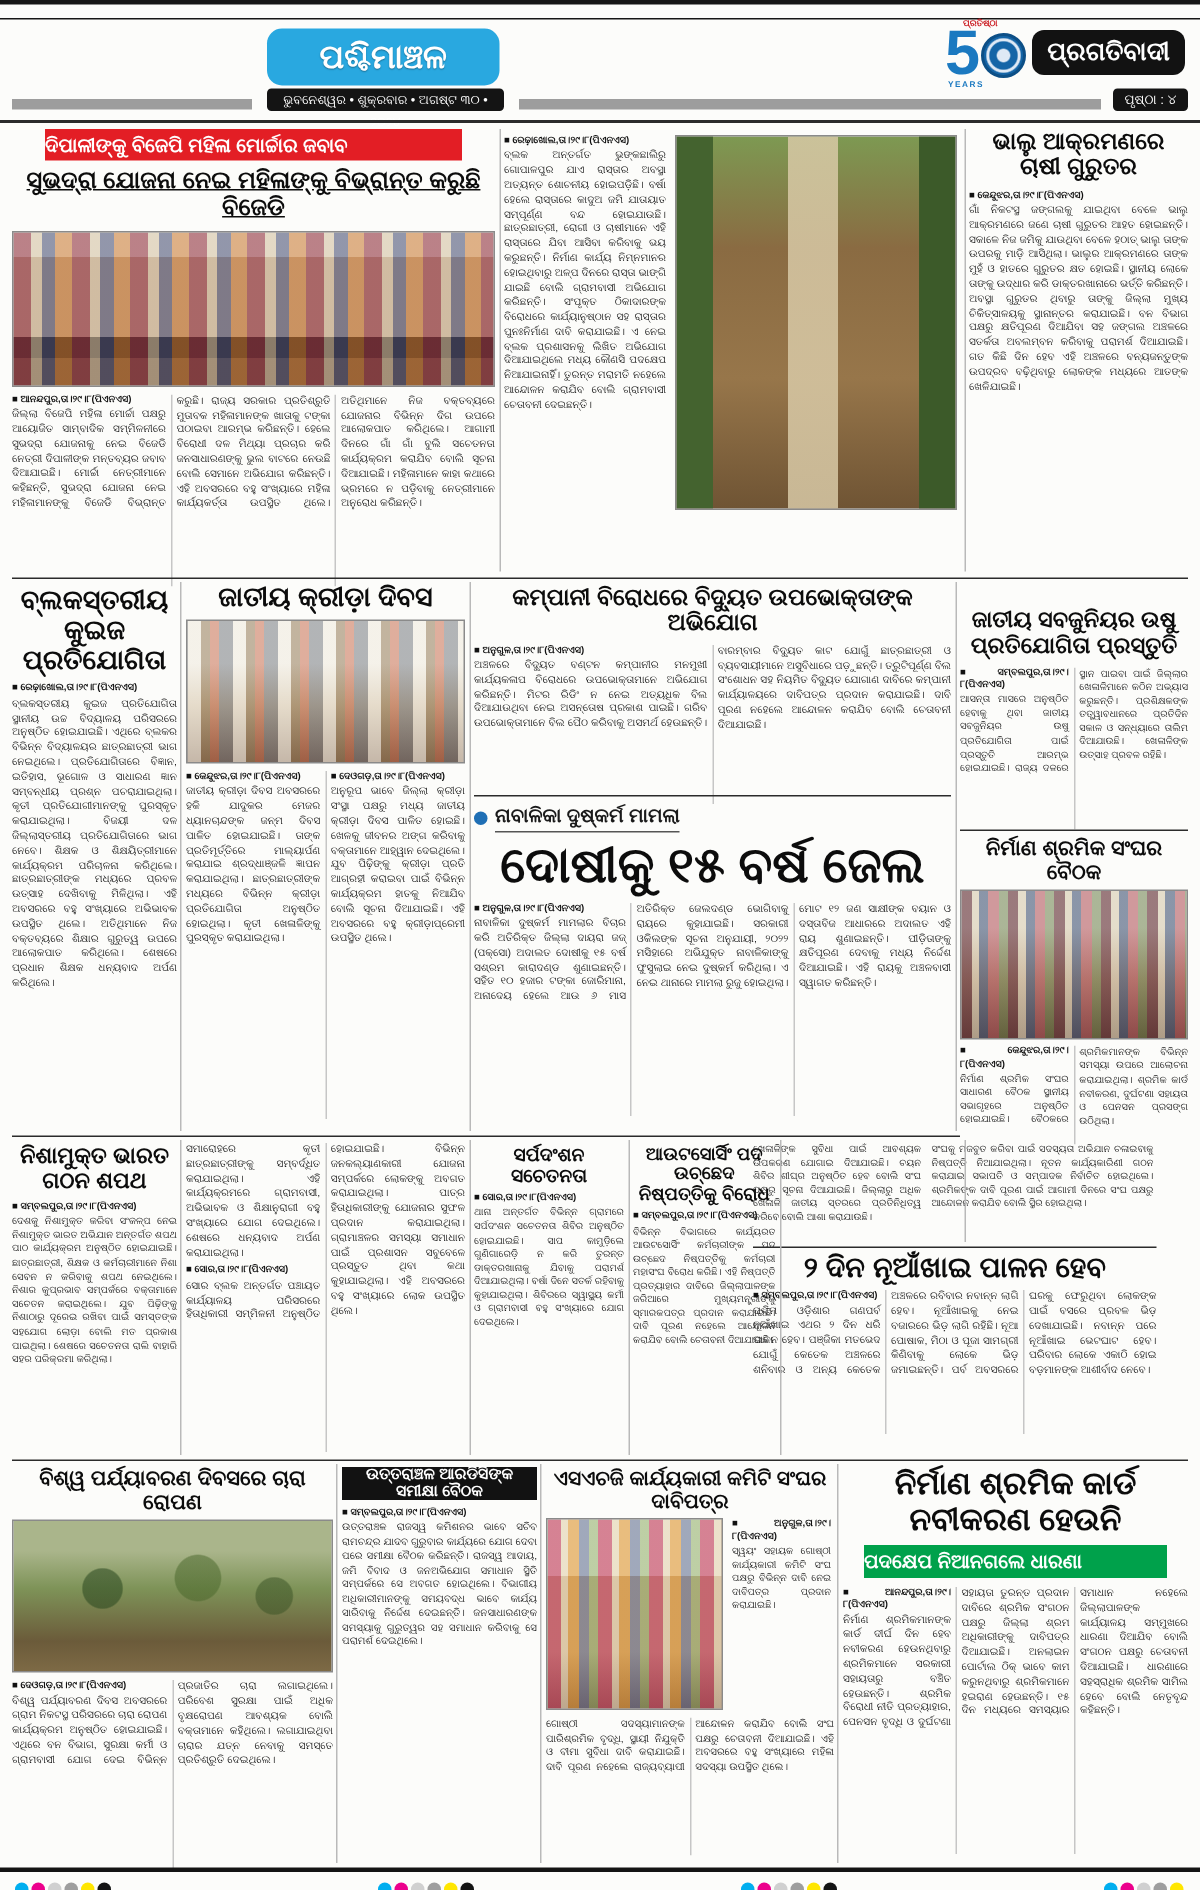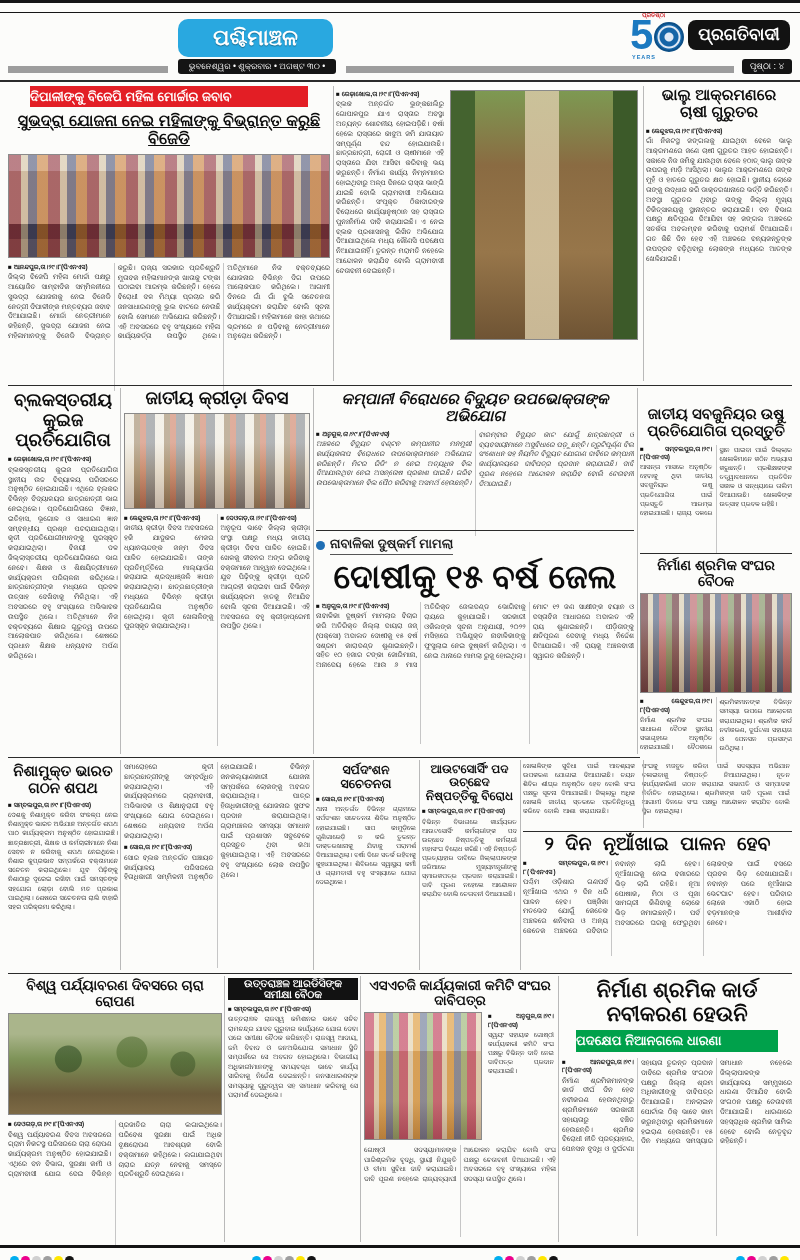--- a/index.html
+++ b/index.html
@@ -126,21 +126,21 @@
     <div class="hl" style="font-size:18px;">ଜାତୀୟ କ୍ରୀଡ଼ା ଦିବସ</div>
     <div class="ph ph-sports" style="margin-top:5px;width:186px;height:96px;"></div>
     <div class="body-text cols2" style="margin-top:5px;height:232px;">
       <span class="byline">■ କେନ୍ଦୁଝର,ତା।୨୯।୮(ପିଏନଏସ)</span>
       <span>ଜାତୀୟ କ୍ରୀଡ଼ା ଦିବସ ଅବସରରେ ହକି ଯାଦୁକର ମେଜର ଧ୍ୟାନଚାନ୍ଦଙ୍କ ଜନ୍ମ ଦିବସ ପାଳିତ ହୋଇଯାଇଛି। ତାଙ୍କ ପ୍ରତିମୂର୍ତ୍ତିରେ ମାଲ୍ୟାର୍ପଣ କରାଯାଇ ଶ୍ରଦ୍ଧାଞ୍ଜଳି ଜ୍ଞାପନ କରାଯାଇଥିଲା। ଛାତ୍ରଛାତ୍ରୀଙ୍କ ମଧ୍ୟରେ ବିଭିନ୍ନ କ୍ରୀଡ଼ା ପ୍ରତିଯୋଗିତା ଅନୁଷ୍ଠିତ ହୋଇଥିଲା। କୃତୀ ଖେଳାଳିଙ୍କୁ ପୁରସ୍କୃତ କରାଯାଇଥିଲା।</span>
       <span class="byline" style="margin-top:3px;">■ ଦେଓଗଡ଼,ତା।୨୯।୮(ପିଏନଏସ)</span>
       <span>ଅନୁରୂପ ଭାବେ ଜିଲ୍ଲା କ୍ରୀଡ଼ା ସଂସ୍ଥା ପକ୍ଷରୁ ମଧ୍ୟ ଜାତୀୟ କ୍ରୀଡ଼ା ଦିବସ ପାଳିତ ହୋଇଛି। ଖେଳକୁ ଜୀବନର ଅଙ୍ଗ କରିବାକୁ ବକ୍ତାମାନେ ଆହ୍ୱାନ ଦେଇଥିଲେ। ଯୁବ ପିଢ଼ିଙ୍କୁ କ୍ରୀଡ଼ା ପ୍ରତି ଆଗ୍ରହୀ କରାଇବା ପାଇଁ ବିଭିନ୍ନ କାର୍ଯ୍ୟକ୍ରମ ହାତକୁ ନିଆଯିବ ବୋଲି ସୂଚନା ଦିଆଯାଇଛି। ଏହି ଅବସରରେ ବହୁ କ୍ରୀଡ଼ାପ୍ରେମୀ ଉପସ୍ଥିତ ଥିଲେ।</span>
     </div>
   </section>
 
-  <section class="abs" style="left:316px;top:390px;width:318px;height:138px;font-style:italic;">
+  <section class="abs" style="left:316px;top:390px;width:318px;height:138px;">
     <div class="hl" style="font-size:15.5px;">କମ୍ପାନୀ ବିରୋଧରେ ବିଦ୍ୟୁତ ଉପଭୋକ୍ତାଙ୍କ ଅଭିଯୋଗ</div>
     <div class="body-text cols2" style="margin-top:5px;height:106px;">
       <span class="byline">■ ଅନୁଗୁଳ,ତା।୨୯।୮(ପିଏନଏସ)</span>
       <span>ଅଞ୍ଚଳରେ ବିଦ୍ୟୁତ ବଣ୍ଟନ କମ୍ପାନୀର ମନମୁଖୀ କାର୍ଯ୍ୟକଳାପ ବିରୋଧରେ ଉପଭୋକ୍ତାମାନେ ଅଭିଯୋଗ କରିଛନ୍ତି। ମିଟର ରିଡିଂ ନ ନେଇ ଅତ୍ୟଧିକ ବିଲ ଦିଆଯାଉଥିବା ନେଇ ଅସନ୍ତୋଷ ପ୍ରକାଶ ପାଇଛି। ଗରିବ ଉପଭୋକ୍ତାମାନେ ବିଲ ପୈଠ କରିବାକୁ ଅସମର୍ଥ ହେଉଛନ୍ତି। ବାରମ୍ବାର ବିଦ୍ୟୁତ କାଟ ଯୋଗୁଁ ଛାତ୍ରଛାତ୍ରୀ ଓ ବ୍ୟବସାୟୀମାନେ ଅସୁବିଧାରେ ପଡ଼ୁଛନ୍ତି। ତ୍ରୁଟିପୂର୍ଣ୍ଣ ବିଲ ସଂଶୋଧନ ସହ ନିୟମିତ ବିଦ୍ୟୁତ ଯୋଗାଣ ଦାବିରେ କମ୍ପାନୀ କାର୍ଯ୍ୟାଳୟରେ ଦାବିପତ୍ର ପ୍ରଦାନ କରାଯାଇଛି। ଦାବି ପୂରଣ ନହେଲେ ଆନ୍ଦୋଳନ କରାଯିବ ବୋଲି ଚେତାବନୀ ଦିଆଯାଇଛି।</span>
     </div>
   </section>
 
   <div class="hrule" style="left:316px;top:530px;width:318px;"></div>
 
   <section class="abs" style="left:316px;top:536px;width:318px;height:216px;">
@@ -204,21 +204,21 @@
   </section>
 
   <section class="abs" style="left:422px;top:763px;width:95px;height:206px;">
     <div class="hl" style="font-size:12px;">ଆଉଟସୋର୍ସିଂ ପଦ ଉଚ୍ଛେଦ ନିଷ୍ପତ୍ତିକୁ ବିରୋଧ</div>
     <div class="body-text" style="margin-top:4px;height:160px;font-size:6.5px;">
       <span class="byline">■ ସମ୍ବଲପୁର,ତା।୨୯।୮(ପିଏନଏସ)</span>
       <span>ବିଭିନ୍ନ ବିଭାଗରେ କାର୍ଯ୍ୟରତ ଆଉଟସୋର୍ସିଂ କର୍ମଚାରୀଙ୍କ ପଦ ଉଚ୍ଛେଦ ନିଷ୍ପତ୍ତିକୁ କର୍ମଚାରୀ ମହାସଂଘ ବିରୋଧ କରିଛି। ଏହି ନିଷ୍ପତ୍ତି ପ୍ରତ୍ୟାହାର ଦାବିରେ ଜିଲ୍ଲାପାଳଙ୍କ ଜରିଆରେ ମୁଖ୍ୟମନ୍ତ୍ରୀଙ୍କୁ ସ୍ମାରକପତ୍ର ପ୍ରଦାନ କରାଯାଇଛି। ଦାବି ପୂରଣ ନହେଲେ ଆନ୍ଦୋଳନ କରାଯିବ ବୋଲି ଚେତାବନୀ ଦିଆଯାଇଛି।</span>
     </div>
   </section>
 
-  <section class="abs" style="left:523px;top:762px;width:269px;height:210px;font-family:Liberation Mono, monospace;">
+  <section class="abs" style="left:502px;top:762px;width:269px;height:210px;">
     <div style="display:flex;gap:7px;">
       <div class="body-text" style="width:112px;height:66px;font-size:6.5px;">
         <span>ଖେଳାଳିଙ୍କ ସୁବିଧା ପାଇଁ ଆବଶ୍ୟକ ଉପକରଣ ଯୋଗାଇ ଦିଆଯାଇଛି। ଚୟନ ଶିବିର ଶୀଘ୍ର ଅନୁଷ୍ଠିତ ହେବ ବୋଲି ସଂଘ ପକ୍ଷରୁ ସୂଚନା ଦିଆଯାଇଛି। ଜିଲ୍ଲାରୁ ଅଧିକ ଖେଳାଳି ଜାତୀୟ ସ୍ତରରେ ପ୍ରତିନିଧିତ୍ୱ କରିବେ ବୋଲି ଆଶା କରାଯାଉଛି।</span>
       </div>
       <div class="body-text" style="width:148px;height:66px;font-size:6.5px;">
         <span>ସଂଘକୁ ମଜବୁତ କରିବା ପାଇଁ ସଦସ୍ୟତା ଅଭିଯାନ ଚଳାଇବାକୁ ନିଷ୍ପତ୍ତି ନିଆଯାଇଥିଲା। ନୂତନ କାର୍ଯ୍ୟକାରିଣୀ ଗଠନ କରାଯାଇ ସଭାପତି ଓ ସମ୍ପାଦକ ନିର୍ବାଚିତ ହୋଇଥିଲେ। ଶ୍ରମିକଙ୍କ ଦାବି ପୂରଣ ପାଇଁ ଆଗାମୀ ଦିନରେ ସଂଘ ପକ୍ଷରୁ ଆନ୍ଦୋଳନ କରାଯିବ ବୋଲି ସ୍ଥିର ହୋଇଥିଲା।</span>
       </div>
     </div>
     <div class="hrule" style="position:static;display:block;width:269px;margin-top:3px;"></div>
     <div class="hl" style="font-size:19px;margin-top:3px;">୨ ଦିନ ନୂଆଁଖାଇ ପାଳନ ହେବ</div>

